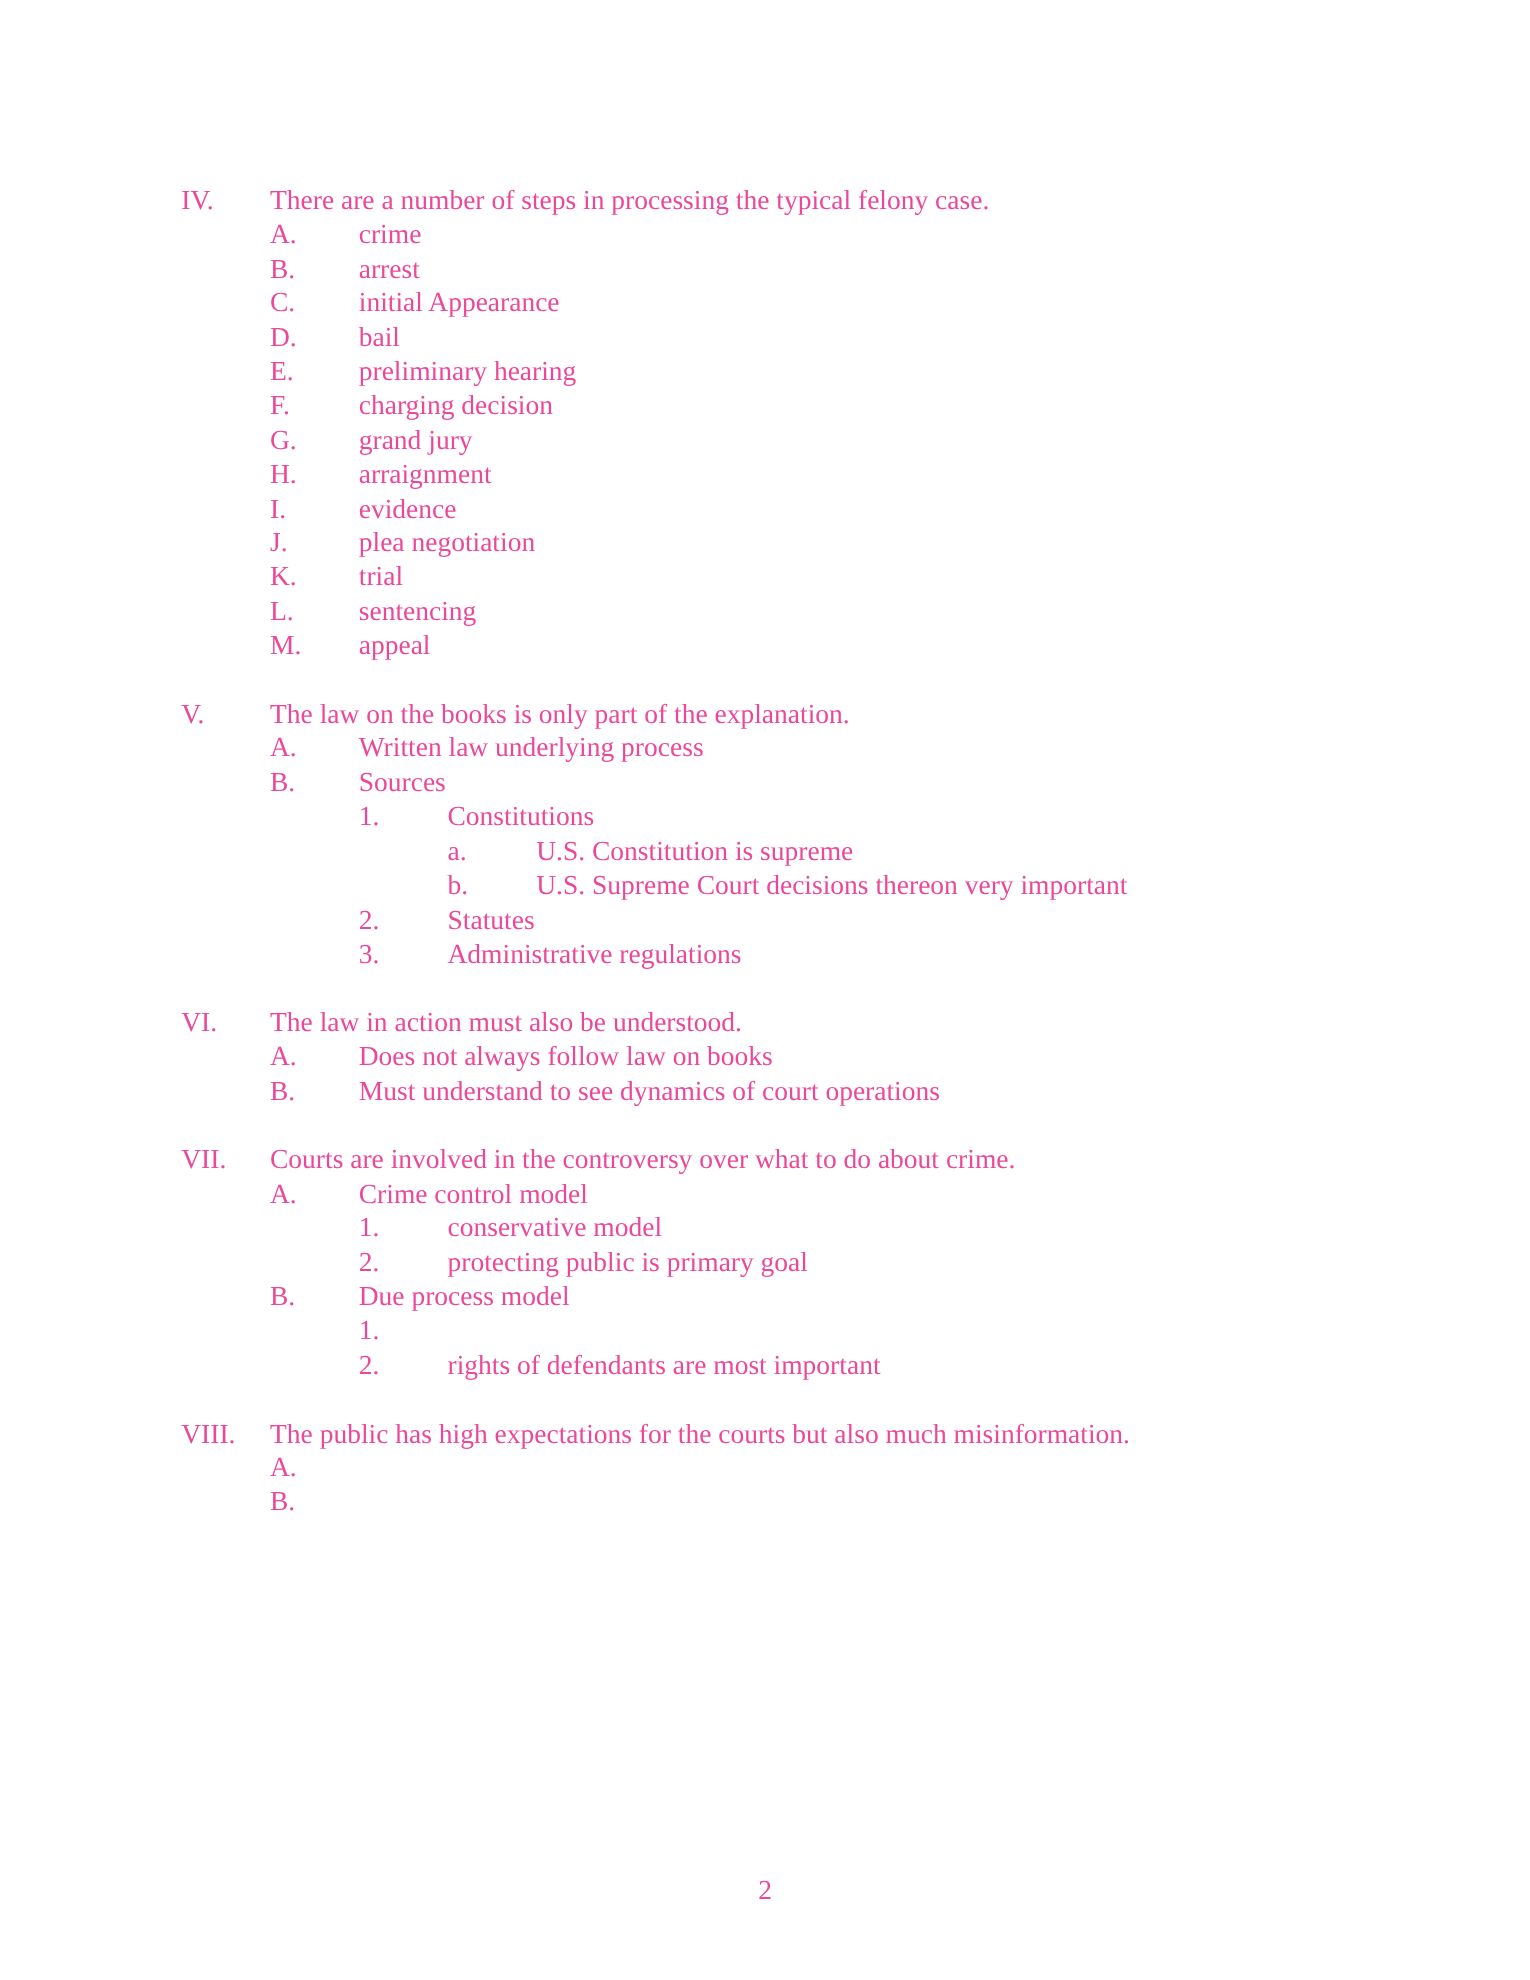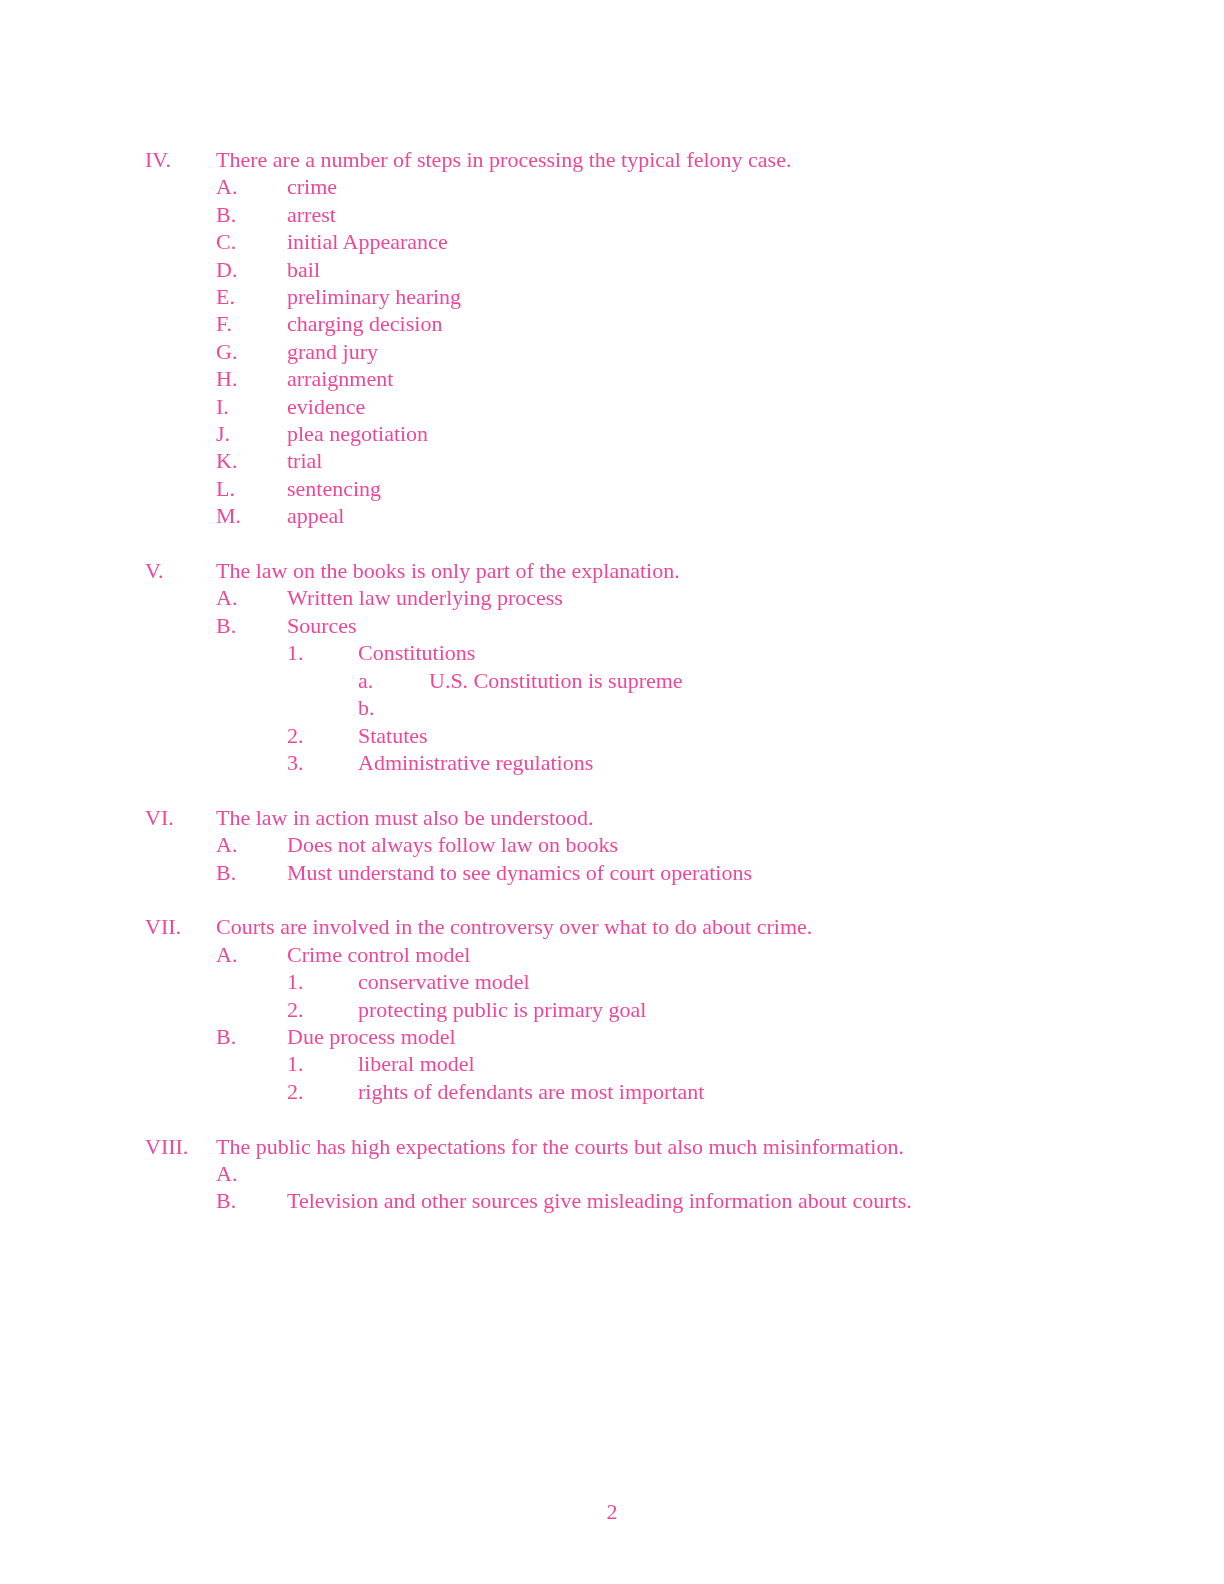--- a/index.html
+++ b/index.html
@@ -120,20 +120,21 @@
     <div class="row lvl2">
       <span class="lbl">1.</span>
       <span class="txt">Constitutions</span>
     </div>
     <div class="row lvl3">
       <span class="lbl">a.</span>
       <span class="txt">U.S. Constitution is supreme</span>
     </div>
     <div class="row lvl3">
       <span class="lbl">b.</span>
+      <span class="txt">U.S. Supreme Court decisions thereon very important</span>
     </div>
     <div class="row lvl2">
       <span class="lbl">2.</span>
       <span class="txt">Statutes</span>
     </div>
     <div class="row lvl2">
       <span class="lbl">3.</span>
       <span class="txt">Administrative regulations</span>
     </div>
 
@@ -169,37 +170,35 @@
     <div class="row lvl2">
       <span class="lbl">2.</span>
       <span class="txt">protecting public is primary goal</span>
     </div>
     <div class="row lvl1">
       <span class="lbl">B.</span>
       <span class="txt">Due process model</span>
     </div>
     <div class="row lvl2">
       <span class="lbl">1.</span>
-      <span class="txt">liberal model</span>
     </div>
     <div class="row lvl2">
       <span class="lbl">2.</span>
       <span class="txt">rights of defendants are most important</span>
     </div>
 
     <div class="spacer"></div>
 
     <div class="row">
       <span class="lbl">VIII.</span>
       <span class="txt">The public has high expectations for the courts but also much misinformation.</span>
     </div>
     <div class="row lvl1">
       <span class="lbl">A.</span>
     </div>
     <div class="row lvl1">
       <span class="lbl">B.</span>
-      <span class="txt">Television and other sources give misleading information about courts.</span>
     </div>
 
   </div>
 
   <div class="page-number">2</div>
 </div>
 
 </body></html>

